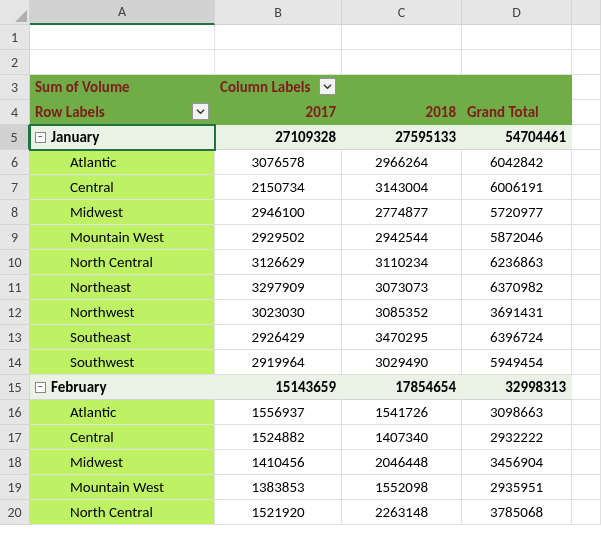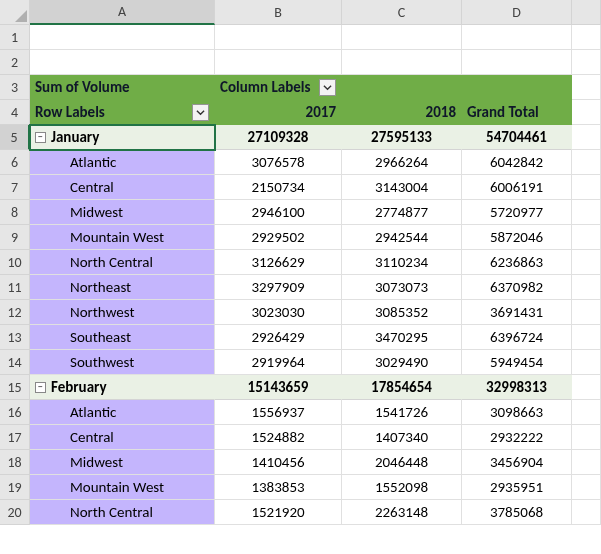--- a/index.html
+++ b/index.html
@@ -57,35 +57,35 @@
     display: flex;
     align-items: center;
     padding: 0 5px;
     background: #fff;
     overflow: hidden;
     white-space: nowrap;
   }
   .cell.num { justify-content: center; }
   .piv-header {
     background: #70ad47;
-    color: #0f172a;
+    color: #7f1d1d;
     font-weight: bold;
     border-right: 1px solid #70ad47;
     border-bottom: 1px solid #70ad47;
   }
   .piv-header.right { justify-content: flex-end; align-items: center; }
   .piv-sub {
     background: #eaf1e5;
     font-weight: bold;
     border-right: 1px solid #eaf1e5;
     border-bottom: 1px solid #d4d4d4;
   }
-  .piv-sub.num { justify-content: center; }
+  .piv-sub.num { justify-content: flex-end; }
   .piv-row {
-    background: #c4b5fd;
+    background: #bef264;
   }
   .filter-btn {
     width: 17px; height: 17px;
     background: #f3f3f3;
     border: 1px solid #949494;
     display: inline-flex;
     align-items: center;
     justify-content: center;
     margin-left: 4px;
   }
@@ -103,21 +103,21 @@
     color: #555;
   }
   .indent { margin-left: 35px; }
   .active {
     outline: 2px solid #217346;
     outline-offset: -1px;
     z-index: 2;
   }
   .hdrflex {
     display: flex;
-    align-items: flex-end;
+    align-items: flex-start;
     justify-content: space-between;
     width: 100%;
   }
 </style>
 </head>
 <body>
 
 <div class="sheet" id="sheet">
     <div class="corner"></div>
     <div class="hdr sel">

